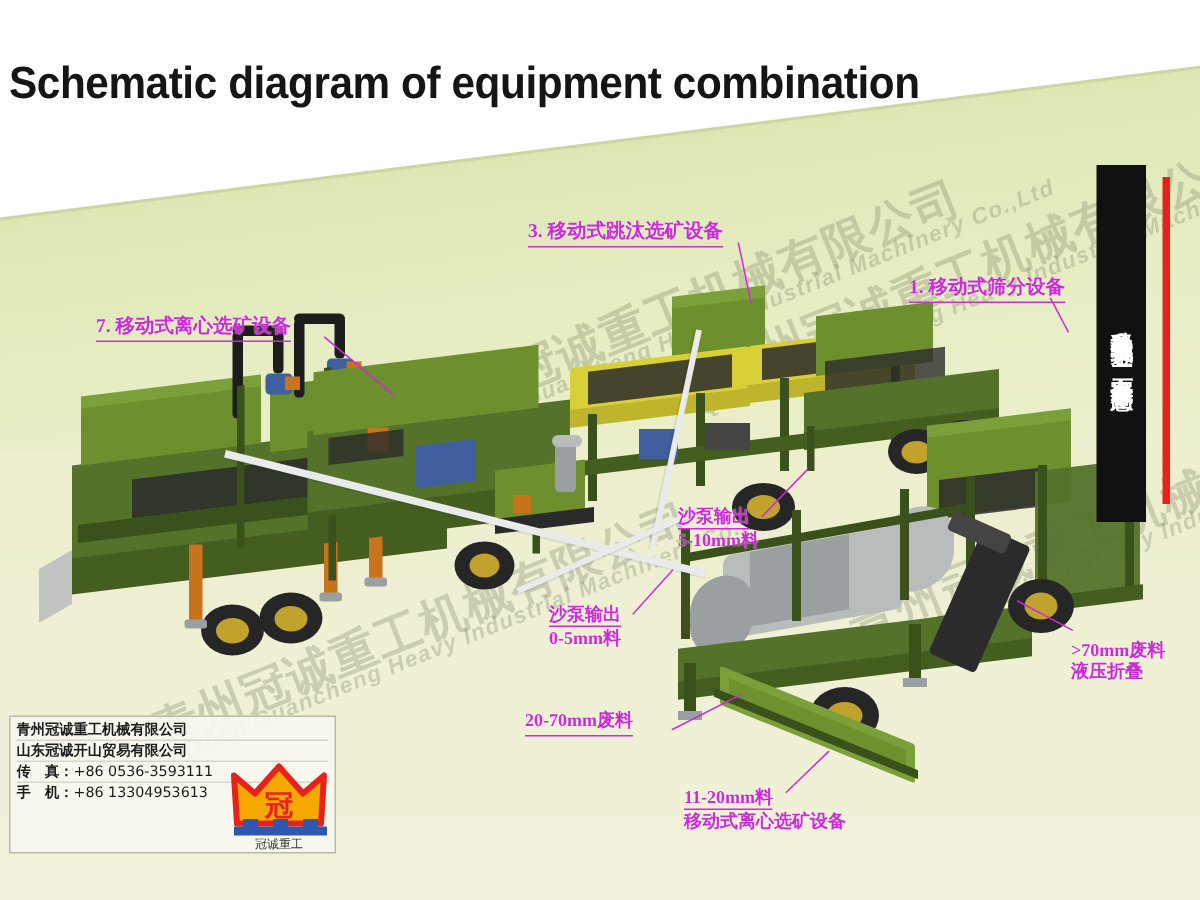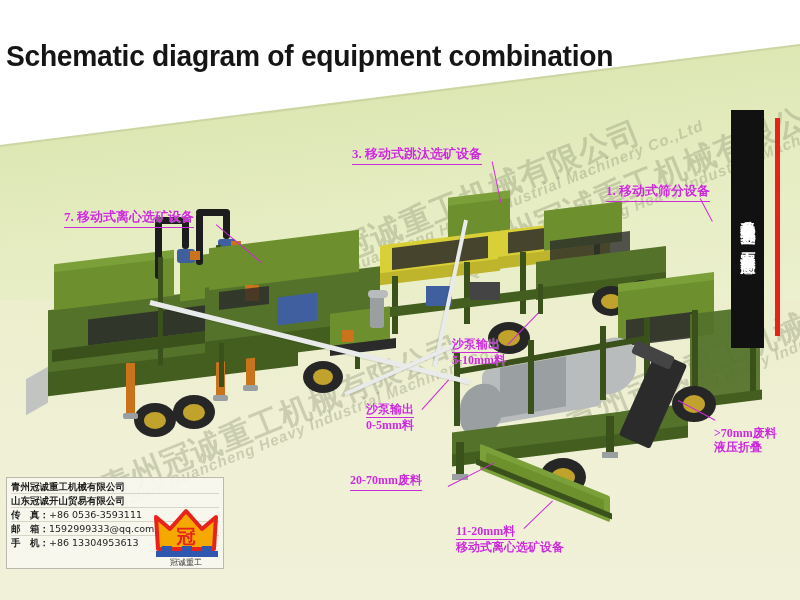--- a/index.html
+++ b/index.html
@@ -313,23 +313,20 @@
     <div class="row">
       <b>青州冠诚重工机械有限公司</b>
     </div>
     <div class="row">
       <b>山东冠诚开山贸易有限公司</b>
     </div>
     <div class="row">
       <b>传　真：</b><span>+86 0536-3593111</span>
     </div>
     <div class="row">
-      <b>邮　箱：</b><span>1592999333@qq.com</span>
-    </div>
-    <div class="row">
       <b>手　机：</b><span>+86 13304953613</span>
     </div>
   </div>
 
   <svg class="logo" viewBox="0 0 72 62">
     <path d="M6 44 L4 12 L18 24 L34 6 L50 24 L64 12 L62 44 Z" fill="#f5a800" stroke="#e8221b" stroke-width="4" stroke-linejoin="round"></path>
     <text x="34" y="38" font-size="19" font-weight="bold" fill="#e8221b" text-anchor="middle" font-family="DejaVu Sans, sans-serif">冠</text>
     <rect x="4" y="46" width="62" height="6" fill="#2f57b0"></rect>
     <rect x="10" y="41" width="10" height="6" fill="#2f57b0"></rect>
     <rect x="30" y="41" width="10" height="6" fill="#2f57b0"></rect>

